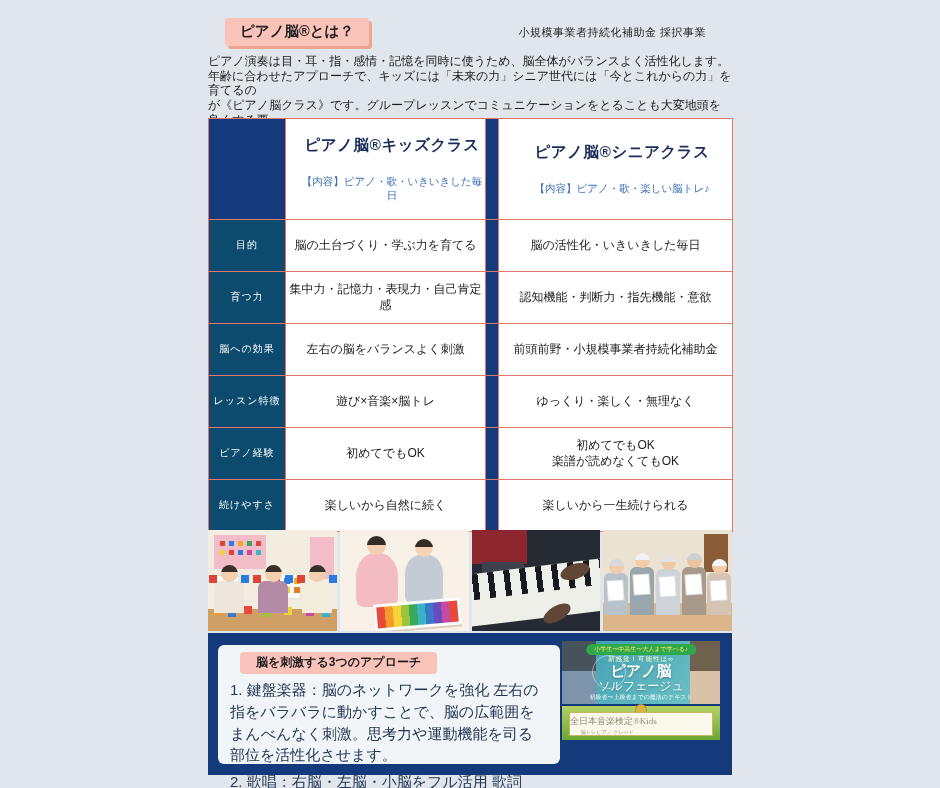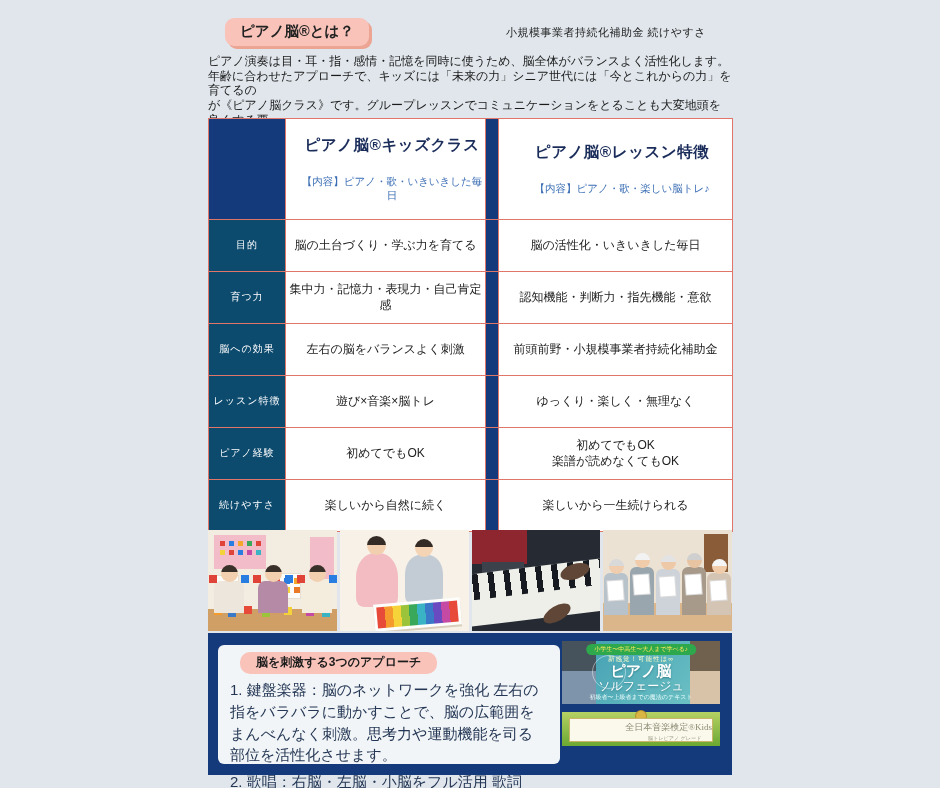--- a/index.html
+++ b/index.html
@@ -4,21 +4,21 @@
 <style>
   * { margin:0; padding:0; box-sizing:border-box; }
   html,body { width:940px; height:788px; }
   body { font-family:"Liberation Sans","DejaVu Sans",sans-serif; background:#e0e6ec; position:relative; overflow:hidden; }
 
   .content { position:absolute; left:208px; top:0; width:524px; height:788px; }
 
   
   .header-row { position:absolute; top:16px; left:0; width:524px; height:32px;
                 display:flex; align-items:center; justify-content:space-between; }
-  .title-badge { margin-left:17px; background:#f9c3ba; border-radius:9px; padding:4px 15px 5px;
+  .title-badge { margin-left:17px; background:#f9c3ba; border-radius:3px; padding:4px 15px 5px;
                  font-size:14.5px; font-weight:bold; color:#222; box-shadow:3px 3px 0 #eca493; }
   .subsidy-note { font-size:11px; color:#222; margin-right:26px; letter-spacing:.5px; }
 
   
   .intro { position:absolute; top:54px; left:0; width:524px; font-size:12px; line-height:14.7px;
            color:#1b1b1b; white-space:pre-line; }
 
   
   table.cmp { position:absolute; top:118px; left:0; width:524px; border-collapse:collapse; table-layout:fixed; }
   table.cmp td { border:1px solid #e0766a; text-align:center; vertical-align:middle; }
@@ -88,59 +88,59 @@
   .p4 .s2 { left:27px; height:48px; background:#9aa6ae; } .p4 .s2::before { background:linear-gradient(#f2f2f2 0 45%,#f0ccaa 45%); }
   .p4 .s3 { left:53px; height:46px; background:#cdd3d8; } .p4 .s3::before { background:linear-gradient(#e3e3e3 0 45%,#eec9a8 45%); }
   .p4 .s4 { left:79px; height:48px; background:#a89a8a; } .p4 .s4::before { background:linear-gradient(#cfcfcf 0 45%,#e9c4a2 45%); }
   .p4 .s5 { left:104px;height:42px; background:#d4c4b4; } .p4 .s5::before { background:linear-gradient(#f5f5f5 0 45%,#f0ccaa 45%); }
 
   
   .bottom-panel { position:absolute; top:633px; left:0; width:524px; height:142px; background:#153a7c; }
 
   .approaches { position:absolute; left:10px; top:12px; width:342px; height:119px;
                 background:#f2f5f7; border-radius:6px; padding:7px 12px 6px; }
-  .app-badge { display:inline-block; margin-left:10px; background:#f9c3ba; border-radius:10px;
+  .app-badge { display:inline-block; margin-left:10px; background:#f9c3ba; border-radius:4px;
                padding:2px 16px 3px; font-size:12px; font-weight:bold; color:#1c1c1c; }
   .approaches p { font-size:15px; line-height:1.45; color:#243755; margin-top:5px; }
 
   .side { position:absolute; right:12px; top:8px; width:158px; }
 
   .solfege { position:relative; height:63px; background:linear-gradient(135deg,#3d9ab0,#72c6c6); overflow:hidden; text-align:center; }
   .solfege .c { position:absolute; }
   .solfege .ca { left:0; top:0; width:34px; height:30px; background:#46525c; }
   .solfege .cb { right:0; top:0; width:30px; height:30px; background:#70614f; }
   .solfege .cc { left:0; bottom:0; width:34px; height:33px; background:#7d94aa; }
   .solfege .cd { right:0; bottom:0; width:30px; height:33px; background:#d8c2a8; }
   .solfege .ring { position:absolute; left:30px; top:14px; width:34px; height:34px; border:1px solid rgba(255,255,255,.45); border-radius:50%; }
   .sol-pill { position:absolute; top:3px; left:50%; transform:translateX(-50%); background:#2ea84c; color:#ffe95c;
               font-size:6px; padding:1px 8px; border-radius:7px; white-space:nowrap; }
   .sol-tag { position:absolute; top:14px; width:100%; font-size:6.5px; color:#fdfdc8; letter-spacing:1px; }
   .sol-t1 { position:absolute; top:21px; width:100%; font-size:15px; font-weight:bold; color:#ffffff; text-shadow:0 1px 2px rgba(0,60,70,.4); }
   .sol-t2 { position:absolute; top:37px; width:100%; font-size:12px; color:#ffffff; text-shadow:0 1px 2px rgba(0,60,70,.4); }
   .sol-cap { position:absolute; bottom:2px; width:100%; font-size:6px; color:#eafcfb; }
 
-  .kentei { position:relative; height:34px; margin-top:8px; background:linear-gradient(180deg,#b5d163,#6ca832); text-align:right; }
+  .kentei { position:relative; height:34px; margin-top:2px; background:linear-gradient(180deg,#b5d163,#6ca832); text-align:left; }
   .kentei .medal { position:absolute; top:-1px; left:50%; transform:translateX(-50%); width:10px; height:10px;
                    border-radius:50%; background:#d9b544; box-shadow:0 0 0 1px #b3902c; }
   .kentei .inner { position:absolute; left:7px; right:7px; top:6px; bottom:4px; background:#fbf8ec;
                    border:1px solid #c9b568; }
   .kentei .kt { font-family:"Liberation Serif",serif; font-size:9px; color:#8c8c74; margin-top:2px; }
   .kentei .ks { font-size:6px; color:#a0a08a; transform:scale(.85); }
 
   .notice { height:30px; margin-top:3px; background:#ffffff; display:flex; align-items:center; justify-content:center;
             text-align:center; font-size:11.5px; font-weight:bold; color:#f21d1d; line-height:1.25; white-space:pre-line; }
 </style>
 </head>
 <body>
 
 <div class="content">
 
   <div class="header-row">
     <div class="title-badge">ピアノ脳®とは？</div>
-    <div class="subsidy-note">小規模事業者持続化補助金 続けやすさ</div>
+    <div class="subsidy-note">小規模事業者持続化補助金 採択事業</div>
   </div>
 
   <p class="intro">ピアノ演奏は目・耳・指・感情・記憶を同時に使うため、脳全体がバランスよく活性化します。
 年齢に合わせたアプローチで、キッズには「未来の力」シニア世代には「今とこれからの力」を育てるの
 が《ピアノ脳クラス》です。グループレッスンでコミュニケーションをとることも大変地頭を良くする要
 素の一つです。笑いのあるレッスンは大人にも子どもにも幸せ脳を育み前向きな気持ちにさせてくれす。</p>
 
   <table class="cmp">
     <colgroup>
         <col style="width:77px">
@@ -150,21 +150,21 @@
       </colgroup>
     <tbody>
         <tr class="head">
       <td class="navy"></td>
       <td class="cell">
         <div class="h-title">ピアノ脳®キッズクラス</div>
         <div class="h-sub">【内容】ピアノ・歌・いきいきした毎日</div>
       </td>
       <td class="navy"></td>
       <td class="cell">
-        <div class="h-title">ピアノ脳®レッスン特徴</div>
+        <div class="h-title">ピアノ脳®シニアクラス</div>
         <div class="h-sub">【内容】ピアノ・歌・楽しい脳トレ♪</div>
       </td>
     </tr>
     <tr class="body">
       <td class="rowhead">目的</td>
       <td class="cell">脳の土台づくり・学ぶ力を育てる</td>
       <td class="navy"></td>
       <td class="cell">脳の活性化・いきいきした毎日</td>
     </tr>
     <tr class="body">

